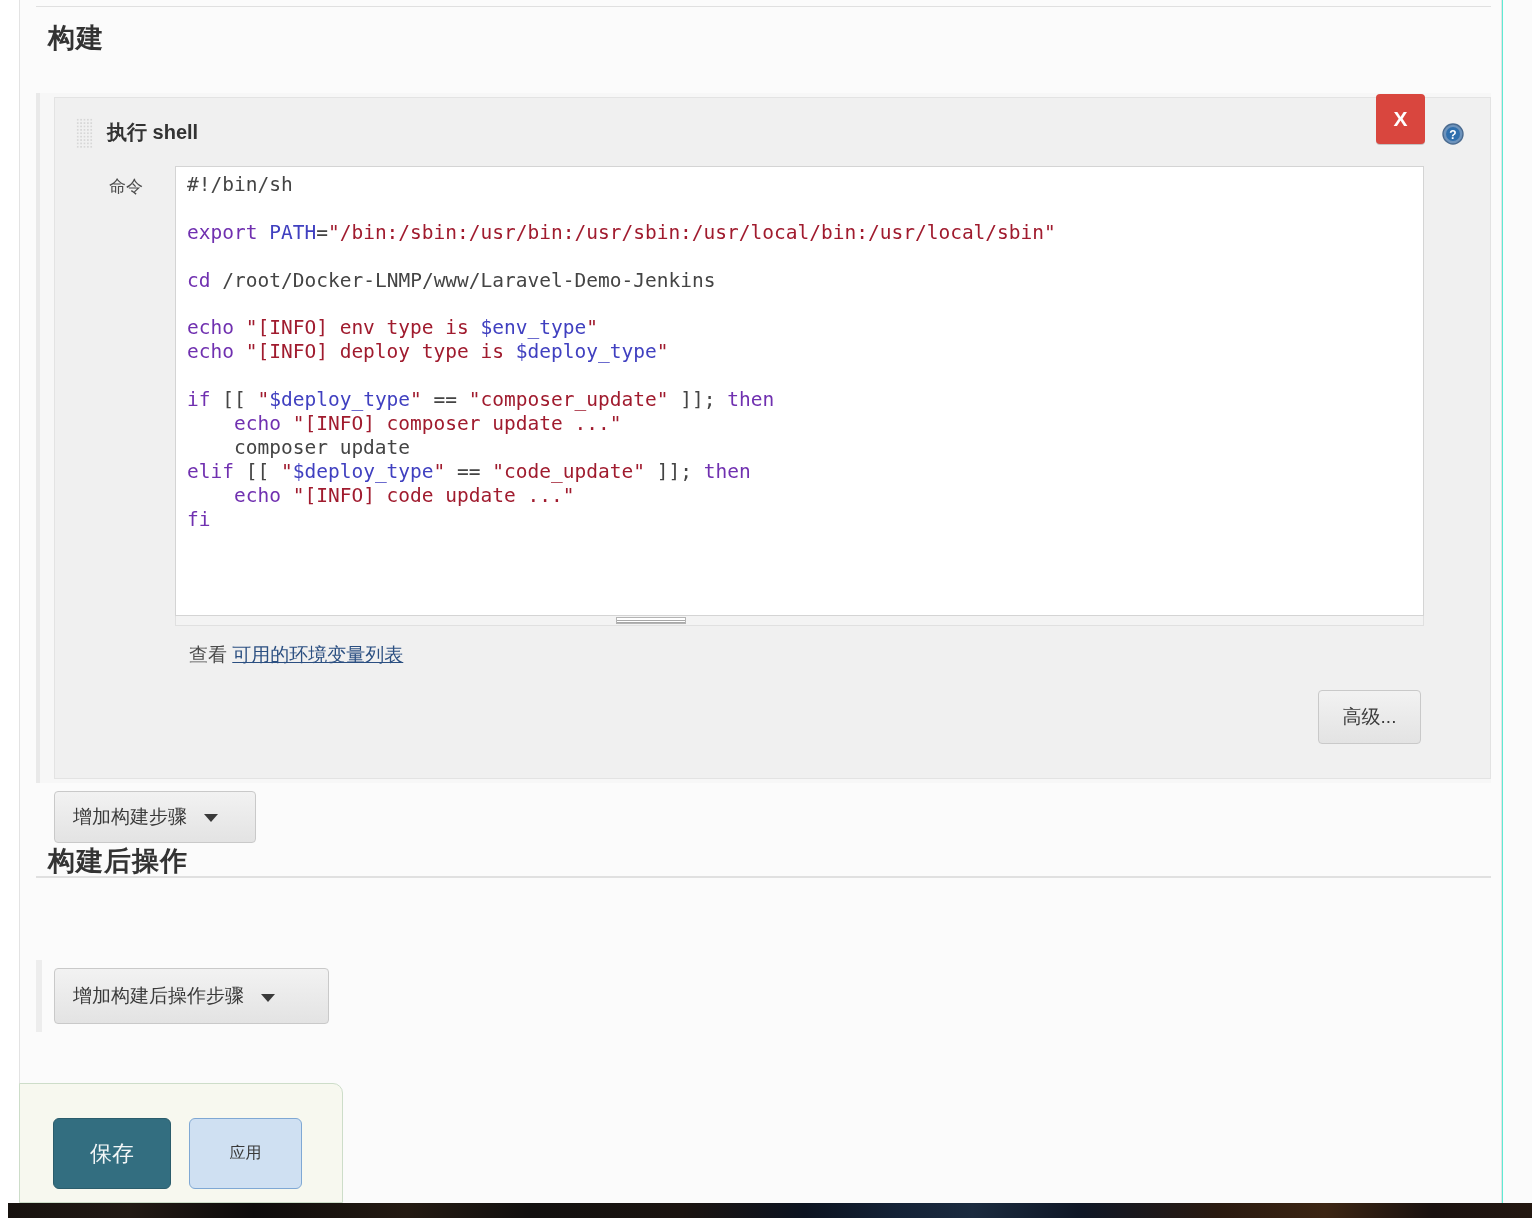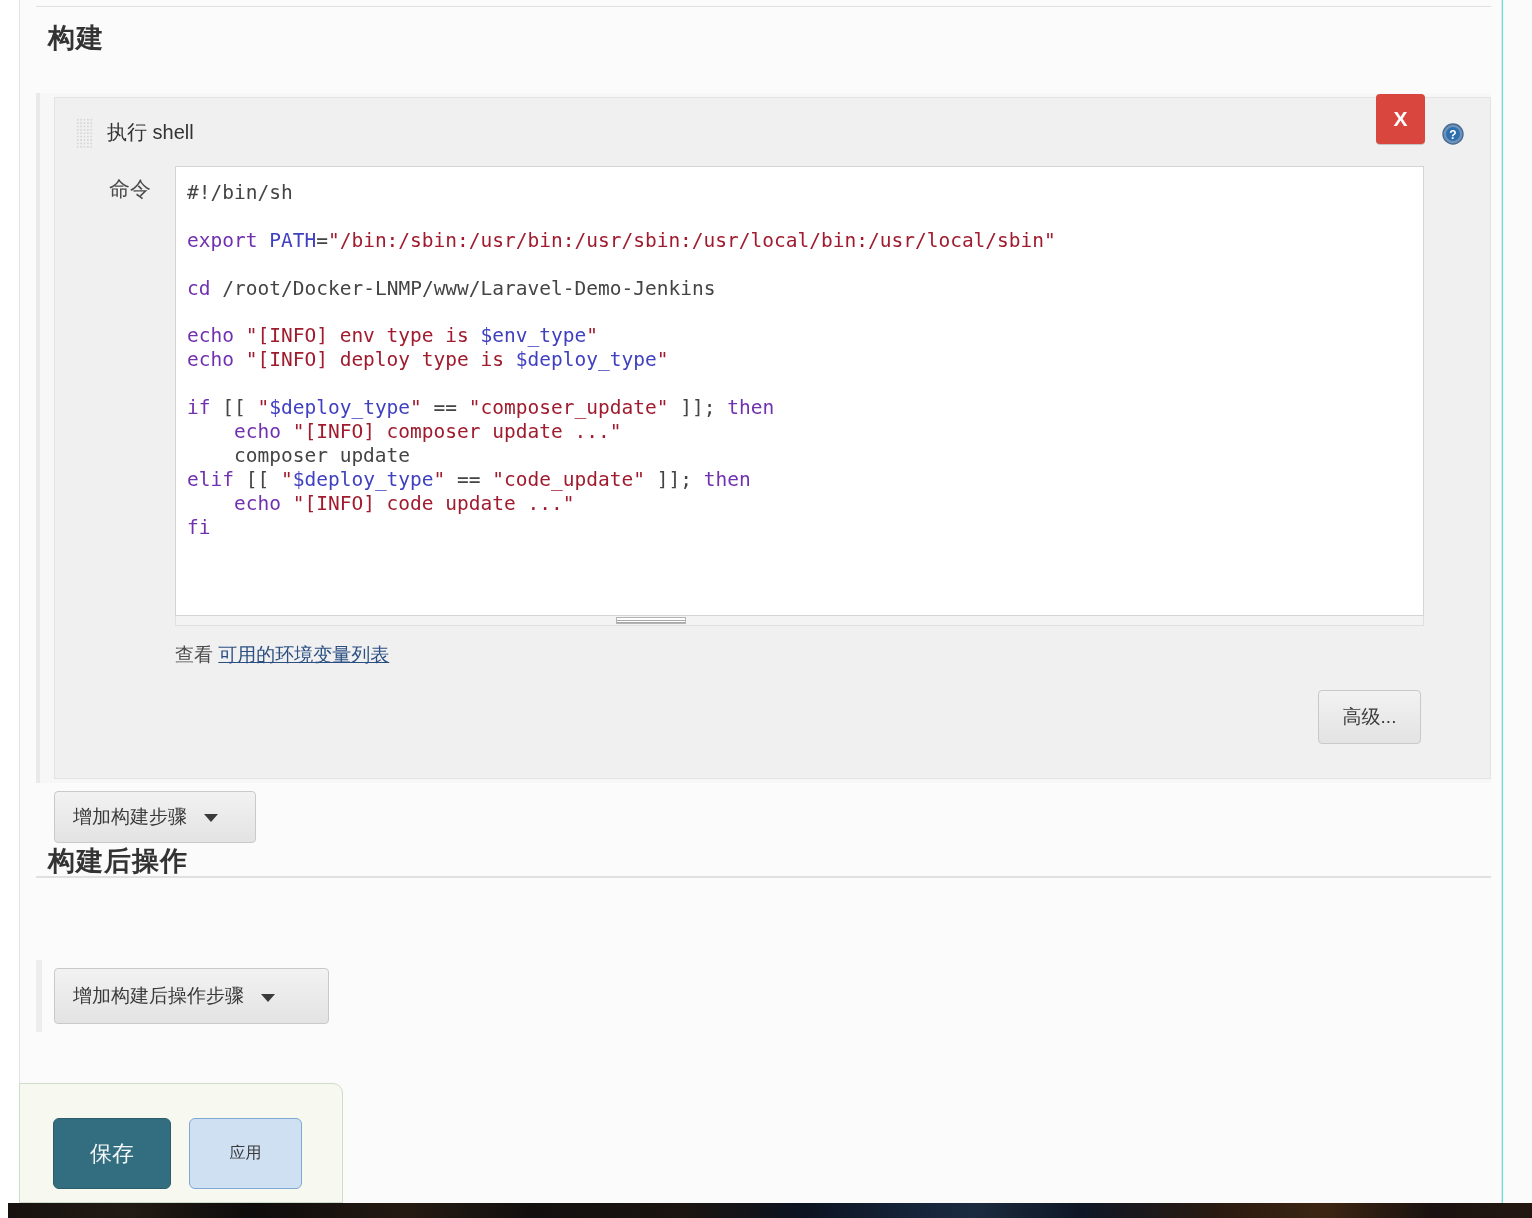--- a/index.html
+++ b/index.html
@@ -101,21 +101,21 @@
     background-size: 3.4px 3.4px;
     background-position: 0 0;
     opacity: .95;
   }
 
   .step-title {
     position: absolute;
     left: 99px;
     top: 119px;
     font-size: 20px;
-    font-weight: normal;
+    font-weight: bold;
     color: #333333;
   }
 
   
   .x-btn {
     position: absolute;
     left: 1368px;
     top: 94px;
     width: 49px;
     height: 50px;
@@ -139,36 +139,36 @@
     width: 22px;
     height: 22px;
     cursor: pointer;
   }
 
   
   .cmd-label {
     position: absolute;
     left: 101px;
     top: 175px;
-    font-size: 21px;
+    font-size: 17px;
     color: #4b4b4b;
   }
 
   
   .code-area {
     position: absolute;
     left: 167px;
     top: 166px;
     width: 1249px;
     height: 450px;
     background: #ffffff;
     border: 1px solid #d4d4d4;
     box-sizing: border-box;
     overflow: hidden;
-    padding: 14px 0 0 11px;
+    padding: 6px 0 0 11px;
   }
   pre.code {
     margin: 0;
     font-family: "DejaVu Sans Mono", "Liberation Mono", monospace;
     font-size: 19.5px;
     line-height: 23.9px;
     color: #3b3b3b;
     white-space: pre;
     letter-spacing: 0px;
   }
@@ -196,21 +196,21 @@
     width: 70px;
     height: 7px;
     background: linear-gradient(#ffffff 0 2px, #a8a8a8 2px 3px, #ffffff 3px 4px, #a8a8a8 4px 5px, #ffffff 5px 7px);
     border: 1px solid #b4b4b4;
     box-sizing: border-box;
   }
 
   
   .envline {
     position: absolute;
-    left: 167px;
+    left: 181px;
     top: 642px;
     font-size: 19px;
     color: #4b4b4b;
   }
   .envline a {
     color: #2b4f81;
     text-decoration: underline;
     cursor: pointer;
   }
 

